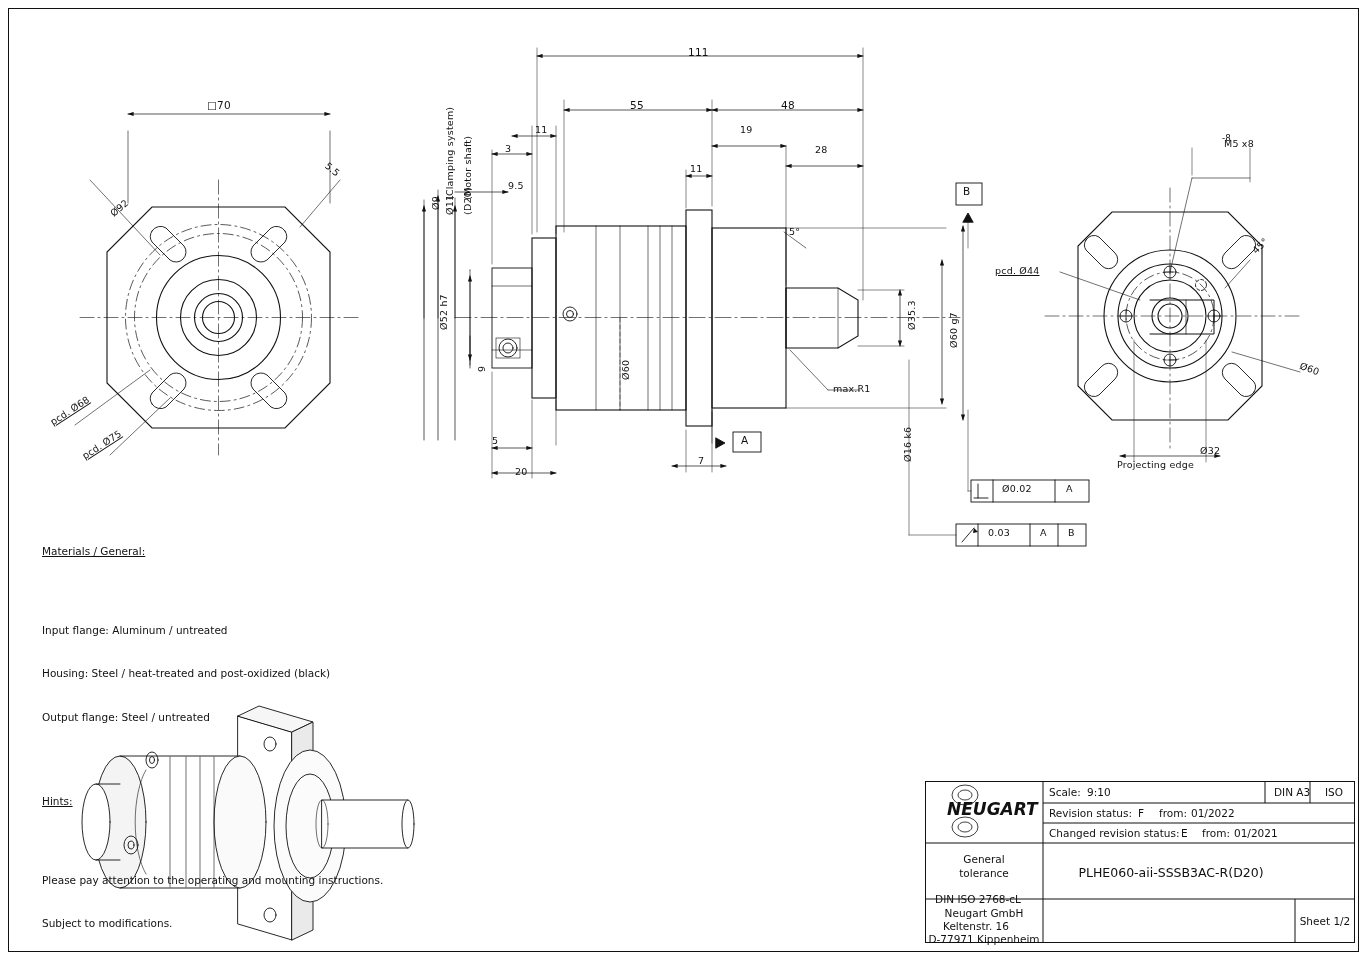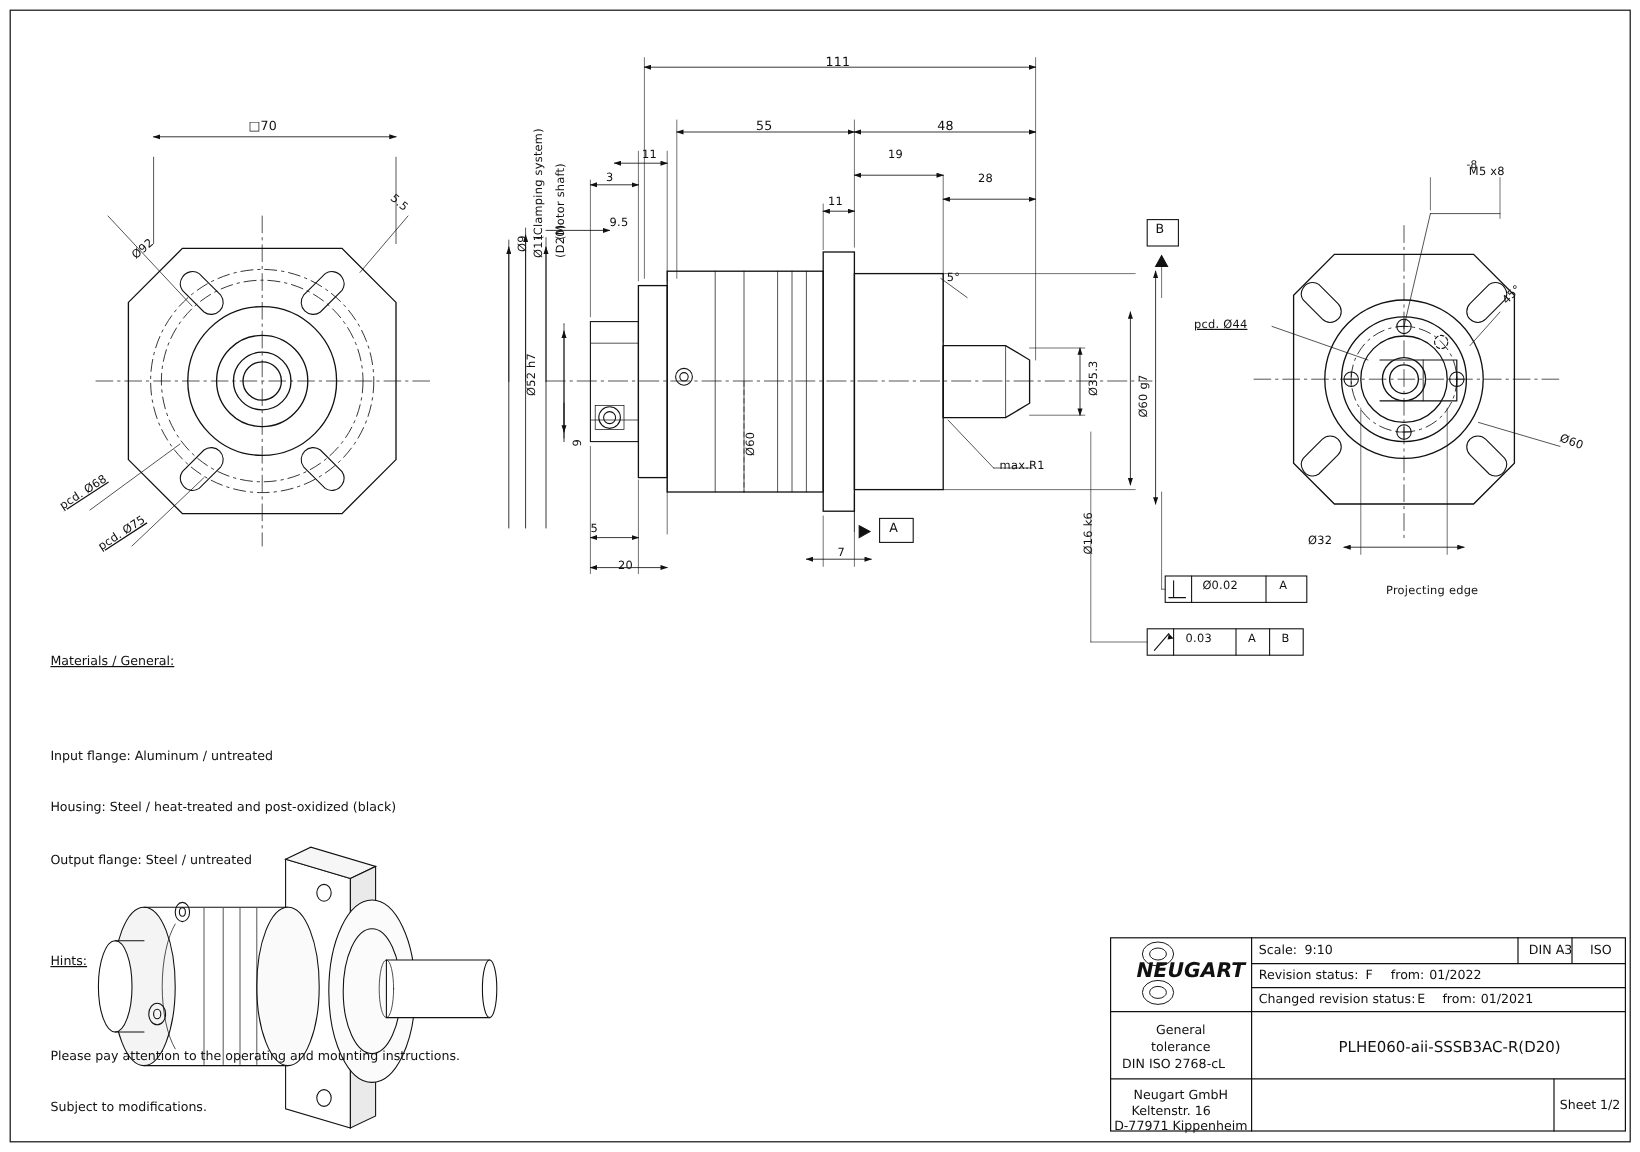--- a/index.html
+++ b/index.html
@@ -309,22 +309,22 @@
   <div class="lbl sm" style="left:1066px;top:483px;">A</div>
   <div class="lbl sm" style="left:988px;top:527px;">0.03</div>
   <div class="lbl sm" style="left:1040px;top:527px;">A</div>
   <div class="lbl sm" style="left:1068px;top:527px;">B</div>
 
   <div class="lbl sm" style="left:1184px;top:138px;margin-left:40px;">M5 x8</div>
   <div class="lbl xs" style="left:1222px;top:133px;">-8</div>
   <div class="lbl sm u" style="left:995px;top:265px;">pcd. Ø44</div>
   <div class="lbl sm" style="left:1302px;top:360px;transform:rotate(20deg);transform-origin:0 0;">Ø60</div>
   <div class="lbl sm" style="left:1250px;top:248px;transform:rotate(-45deg);transform-origin:0 0;">45°</div>
-  <div class="lbl sm" style="left:1090px;top:445px;">Ø32</div>
-  <div class="lbl sm" style="left:1155px;top:459px;margin-top:28px;">Projecting edge</div>
+  <div class="lbl sm" style="left:1200px;top:445px;">Ø32</div>
+  <div class="lbl sm" style="left:1117px;top:459px;">Projecting edge</div>
 
   <div class="notes" style="left:42px;top:515px;">
     <div class="u">Materials / General:</div>
     <div style="height:6px"></div>
     <div>Input flange: Aluminum / untreated</div>
     <div>Housing: Steel / heat-treated and post-oxidized (black)</div>
     <div>Output flange: Steel / untreated</div>
     <div style="height:12px"></div>
     <div class="u">Hints:</div>
     <div style="height:6px"></div>
@@ -369,23 +369,23 @@
     <div class="cell" style="left:234px;top:26px;">from:</div>
     <div class="cell" style="left:266px;top:26px;">01/2022</div>
 
     <div class="cell" style="left:124px;top:46px;">Changed revision status:</div>
     <div class="cell" style="left:256px;top:46px;">E</div>
     <div class="cell" style="left:277px;top:46px;">from:</div>
     <div class="cell" style="left:309px;top:46px;">01/2021</div>
 
     <div class="cell ctr" style="left:0px;top:72px;width:118px;">General</div>
     <div class="cell ctr" style="left:0px;top:86px;width:118px;">tolerance</div>
-    <div class="cell ctr" style="left:0px;top:100px;width:106px;">DIN ISO 2768-cL</div>
-
-    <div class="cell ctr" style="left:118px;top:84px;width:256px;font-size:12.5px;padding-left:37px;">PLHE060-aii-SSSB3AC-R(D20)</div>
+    <div class="cell ctr" style="left:0px;top:112px;width:106px;">DIN ISO 2768-cL</div>
+
+    <div class="cell ctr" style="left:118px;top:84px;width:256px;font-size:12.5px;">PLHE060-aii-SSSB3AC-R(D20)</div>
 
     <div class="cell ctr" style="left:0px;top:126px;width:118px;">Neugart GmbH</div>
     <div class="cell ctr" style="left:0px;top:139px;width:102px;">Keltenstr. 16</div>
     <div class="cell ctr" style="left:0px;top:152px;width:118px;">D-77971 Kippenheim</div>
 
     <div class="cell ctr" style="left:370px;top:134px;width:60px;">Sheet 1/2</div>
   </div>
 </div>
 
 </body></html>

